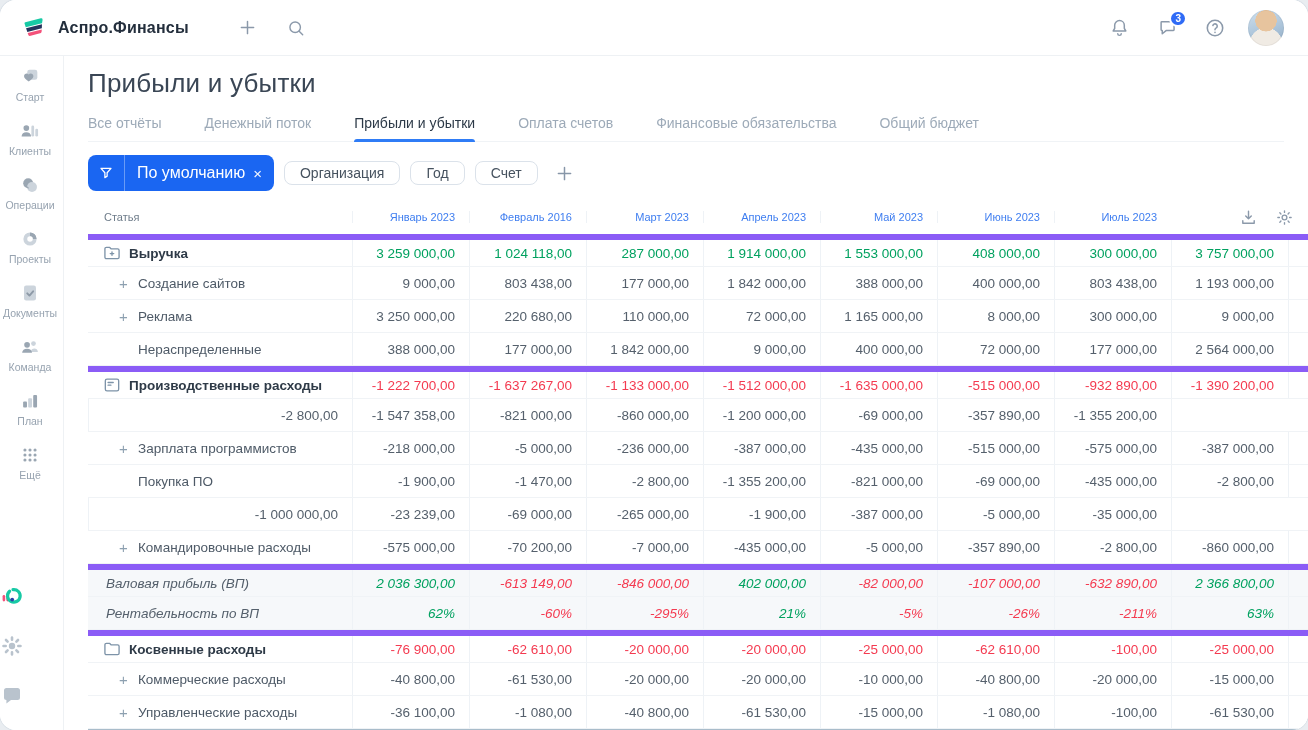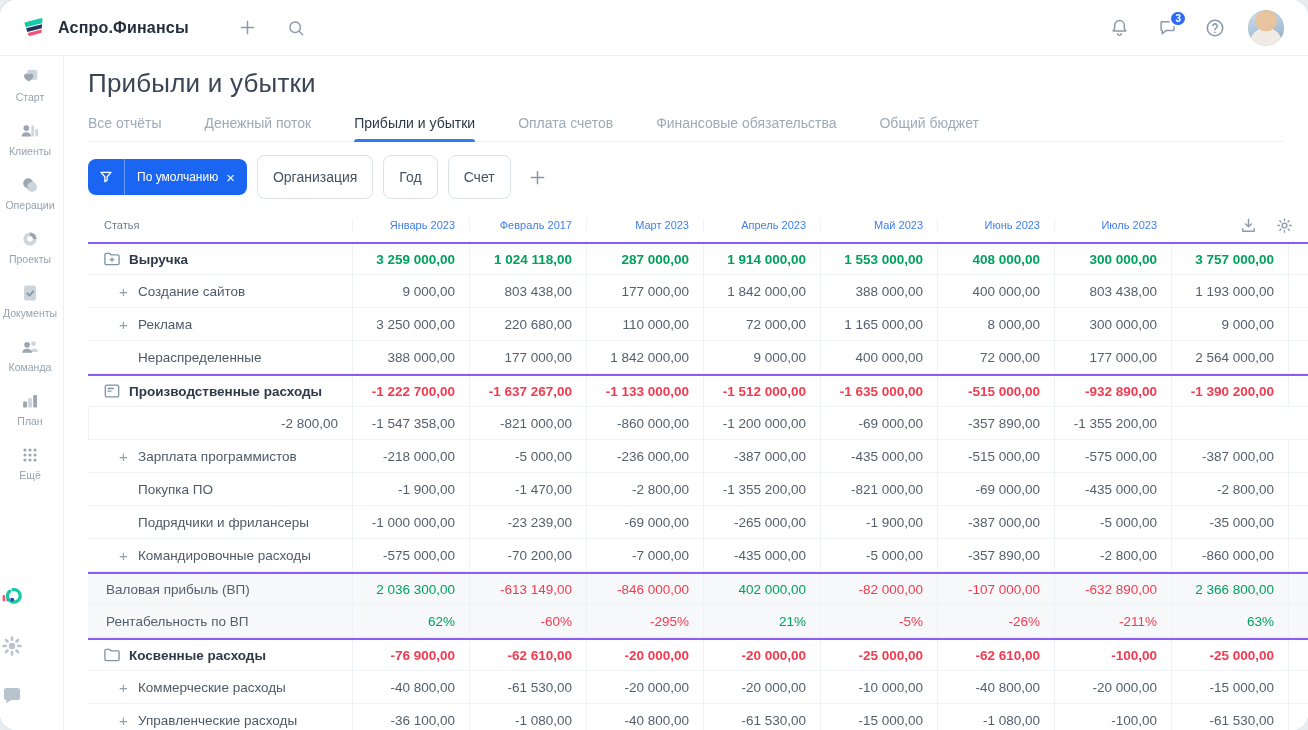--- a/index.html
+++ b/index.html
@@ -96,24 +96,24 @@
   }
 
   
   .filters { display:flex; align-items:center; gap:10px; margin:13px 24px 0 24px; }
   .filter-active {
     display:flex; align-items:center; height:36px; background:#1a66f2;
     border-radius:8px; color:#fff; cursor:pointer; overflow:hidden;
   }
   .filter-active .funnel { width:36px; display:flex; align-items:center; justify-content:center; }
   .filter-active .divider { width:1px; align-self:stretch; background:rgba(255,255,255,.35); }
-  .filter-active .fa-label { font-size:12px; font-weight:500; padding:0 6px 0 12px; }
+  .filter-active .fa-label { font-size:16px; font-weight:500; padding:0 6px 0 12px; }
   .filter-active .fa-close { font-size:15px; padding:0 12px 0 2px; opacity:.95; cursor:pointer; }
   .chip {
-    height:44px; background:#fff; border:1px solid #dbe2ea; border-radius:8px;
+    height:24px; background:#fff; border:1px solid #dbe2ea; border-radius:8px;
     color:#46525f; font-size:14px; padding:0 15px; cursor:pointer;
     font-family:"Liberation Sans", sans-serif;
   }
   .add-filter {
     width:30px; height:30px; display:flex; align-items:center; justify-content:center;
     color:#8796a8; cursor:pointer; margin-left:2px;
   }
 
   
   .table { margin:9px 0 0 24px; --cols:264px repeat(8,117px) minmax(0,1fr); }
@@ -122,33 +122,33 @@
   .th { font-size:11px; color:#6e7c8a; }
   .th.article { padding-left:16px; }
   .th.num { color:#3f7ef0; text-align:right; padding-right:14px; cursor:pointer; white-space:nowrap; }
   .head-tools {
     position:absolute; right:14px; top:0; bottom:0;
     display:flex; align-items:center; gap:17px;
   }
   .head-tools .icon { width:19px; height:19px; display:inline-flex; cursor:pointer; }
 
   .trow { height:33px; border-bottom:1px solid #f0f3f6; background:#fff; }
-  .trow.sect-top { border-top:2px solid #8b5cf6; }
-  .trow.summary { background:#f6f8fa; }
+  .trow.sect-top { border-top:6px solid #8b5cf6; }
+  .trow.summary { background:#f6f8fa;font-style:italic; }
   .td { font-size:13.5px; height:100%; display:flex; align-items:center; white-space:nowrap; }
   .td.label { padding-left:14px; gap:7px; color:#4e5a67; overflow:hidden; }
   .trow.section .td.label { color:#2e3a47; font-weight:600; }
   .trow.sub .td.label { padding-left:28px; }
   .trow.summary .td.label { padding-left:18px; color:#55606c; }
   .plus { width:15px; text-align:center; color:#8da0b0; font-size:15px; cursor:pointer; flex:0 0 auto; }
   .plus.hidden { visibility:hidden; cursor:default; }
   .row-ic { width:20px; height:20px; display:inline-flex; flex:0 0 auto; }
   .td.num, .th.num, .td.filler { border-left:1px solid #eef2f6; }
   .td.num { justify-content:flex-end; padding-right:14px; color:#55606c; }
-  .trow.section .td.num { font-weight:700; }
+  .trow.section .td.num { font-weight:400; }
   .trow.summary .td.num { font-weight:500; }
   .td.num.pos { color:#00a15f; }
   .td.num.neg { color:#f43a50; }
   .partial-row { height:12px; background:#f6f8fa; border-top:2px solid #a9bcca; margin-left:24px; }
 </style>
 </head>
 <body>
 
 <div class="app">
 
@@ -350,21 +350,21 @@
         <svg width="21" height="21" viewBox="0 0 24 24" fill="none" stroke="#8796a8" stroke-width="1.7" stroke-linecap="round">
             <path d="M12 5v14M5 12h14"></path>
           </svg>
       </span>
     </div>
 
     <div class="table">
       <div class="thead">
         <div class="th article">Статья</div>
         <div class="th num">Январь 2023</div>
-          <div class="th num">Февраль 2017</div>
+          <div class="th num">Февраль 2016</div>
           <div class="th num">Март 2023</div>
           <div class="th num">Апрель 2023</div>
           <div class="th num">Май 2023</div>
           <div class="th num">Июнь 2023</div>
           <div class="th num">Июль 2023</div>
           <div class="th num"></div>
           <div class="head-tools">
           <span class="icon">
             <svg viewBox="0 0 24 24" fill="none" stroke="#8b99aa" stroke-width="1.8" stroke-linecap="round" stroke-linejoin="round">
                 <path d="M12 4v9.5M12 13.5 8.5 10M12 13.5 15.5 10M4.8 16v3.2h14.4V16"></path>
@@ -499,24 +499,20 @@
             <div class="td num">-1 470,00</div>
             <div class="td num">-2 800,00</div>
             <div class="td num">-1 355 200,00</div>
             <div class="td num">-821 000,00</div>
             <div class="td num">-69 000,00</div>
             <div class="td num">-435 000,00</div>
             <div class="td num">-2 800,00</div>
             <div class="td filler"></div>
           </div>
           <div class="trow sub">
-            <div class="td label">
-              <span class="plus hidden">+</span>
-              <span>Подрядчики и фрилансеры</span>
-            </div>
             <div class="td num">-1 000 000,00</div>
             <div class="td num">-23 239,00</div>
             <div class="td num">-69 000,00</div>
             <div class="td num">-265 000,00</div>
             <div class="td num">-1 900,00</div>
             <div class="td num">-387 000,00</div>
             <div class="td num">-5 000,00</div>
             <div class="td num">-35 000,00</div>
             <div class="td filler"></div>
           </div>

